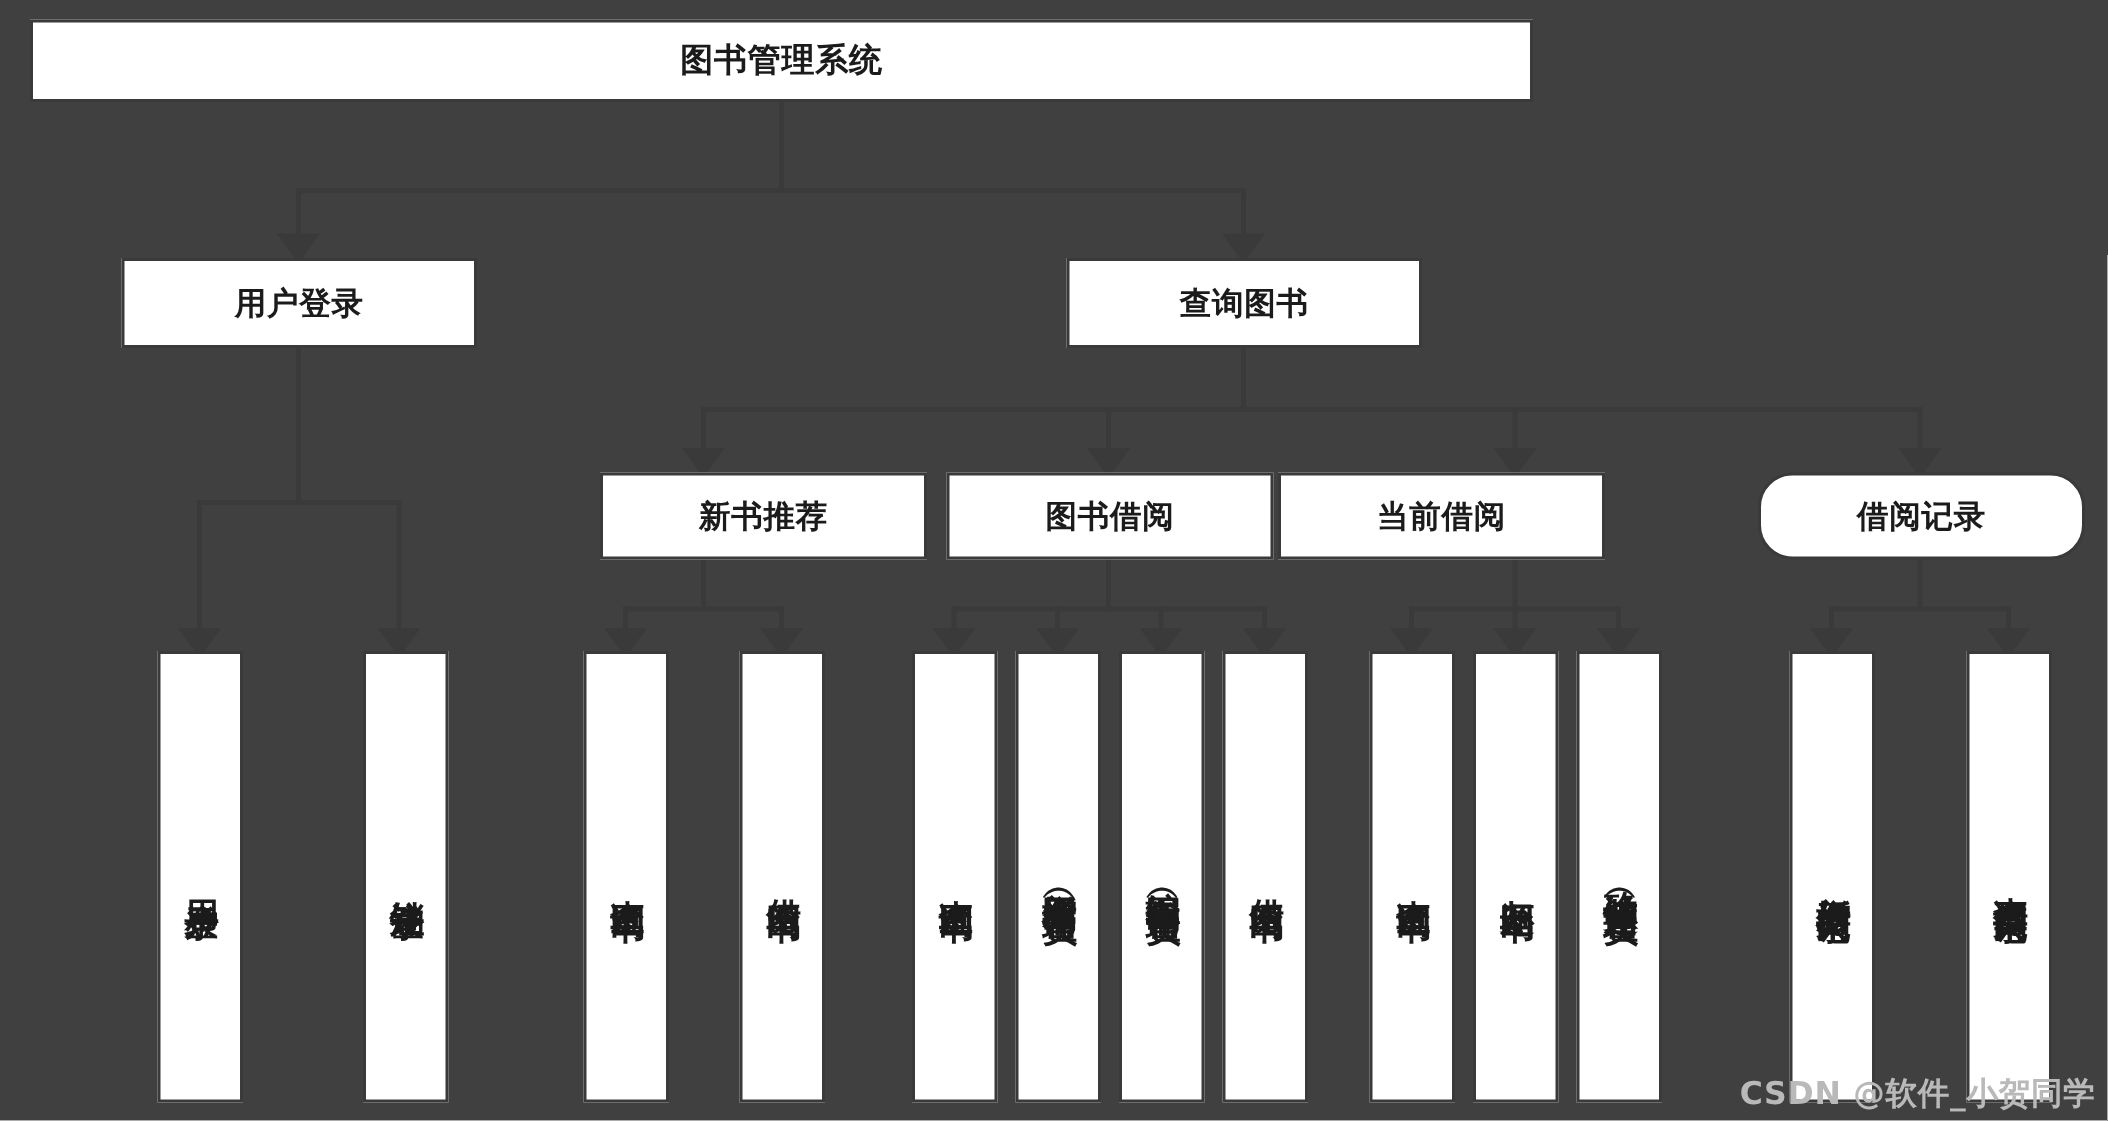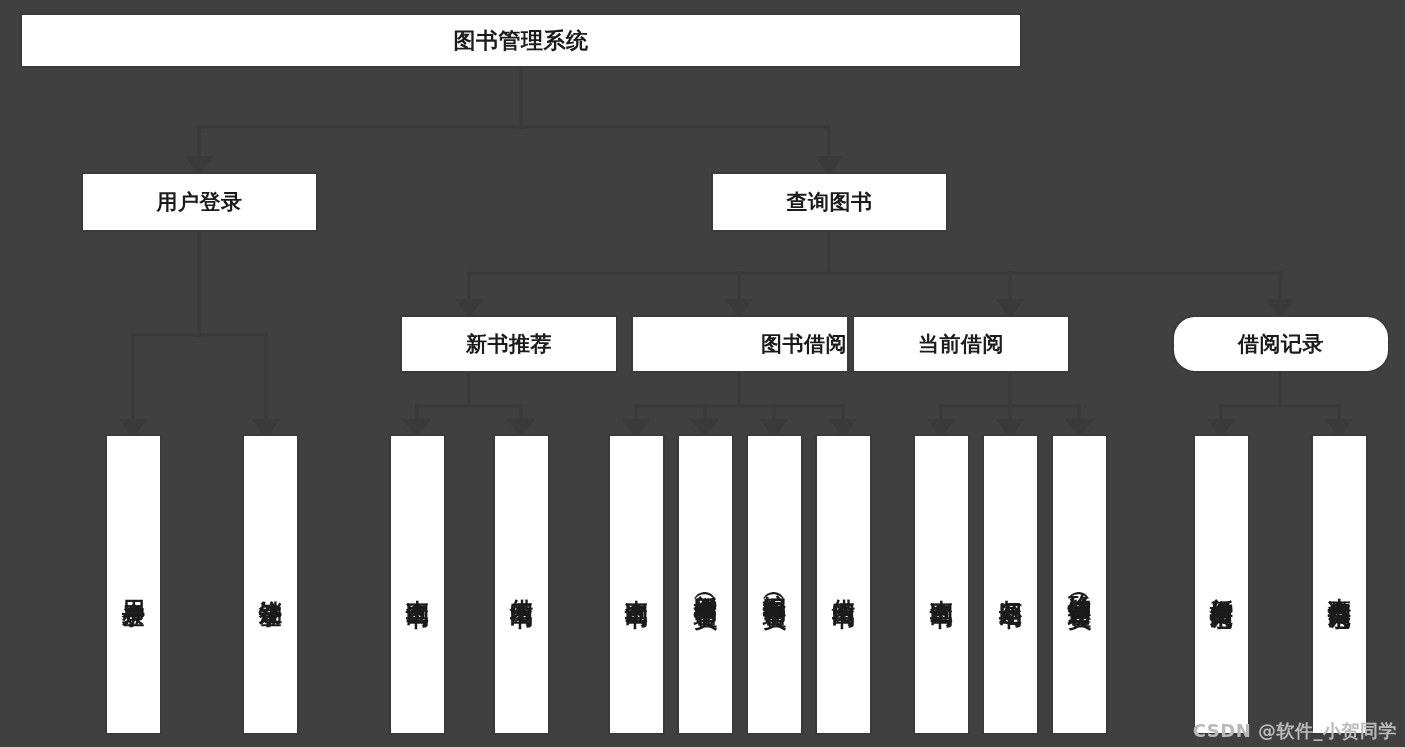--- a/index.html
+++ b/index.html
@@ -64,21 +64,21 @@
     font-size: 23px;
     line-height: 1.0;
     letter-spacing: 2px;
     white-space: nowrap;
     max-height: 284px;
   }
   #watermark {
     position: absolute;
     right: 8px;
     bottom: 4px;
-    font-size: 18px;
+    font-size: 21px;
     color: #b9b9b9;
     white-space: nowrap;
     z-index: 5;
     letter-spacing: 0.5px;
   }
 </style>
 </head>
 <body>
 
 <div id="canvas">
@@ -144,21 +144,21 @@
   </div>
 
   <div class="node horiz" style="left:711px; top:172px; width:237px; height:60px;">
     <span class="label">查询图书</span>
   </div>
 
   <div class="node horiz" style="left:360px; top:315px; width:218px; height:58px;margin-left:40px;">
     <span class="label">新书推荐</span>
   </div>
 
-  <div class="node horiz" style="left:631px; top:315px; width:218px; height:58px;justify-content:flex-end;">
+  <div class="node horiz" style="left:631px; top:315px; width:218px; height:58px;">
     <span class="label">图书借阅</span>
   </div>
 
   <div class="node horiz" style="left:852px; top:315px; width:218px; height:58px;">
     <span class="label">当前借阅</span>
   </div>
 
   <div class="node horiz" style="left:1172px; top:315px; width:218px; height:58px;border-radius:23px;">
     <span class="label">借阅记录</span>
   </div>

